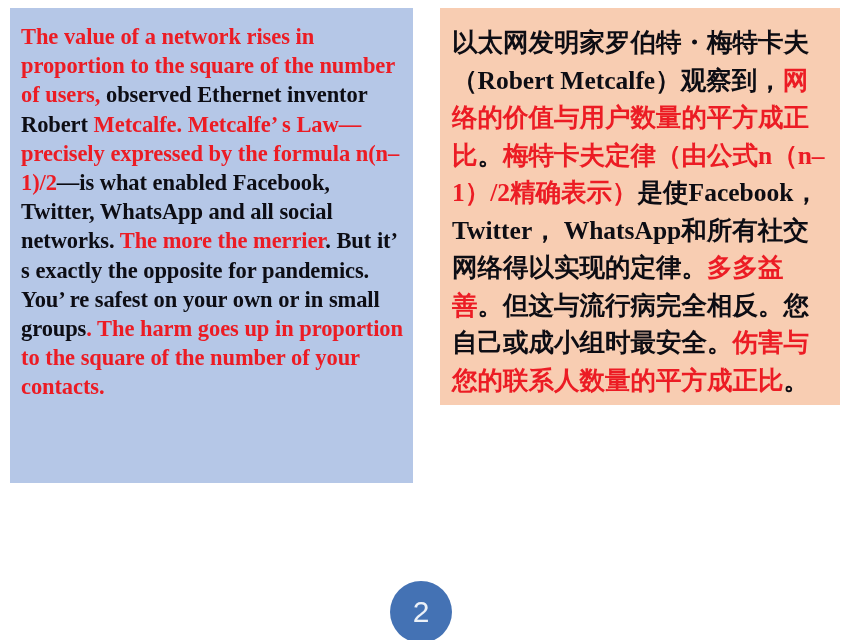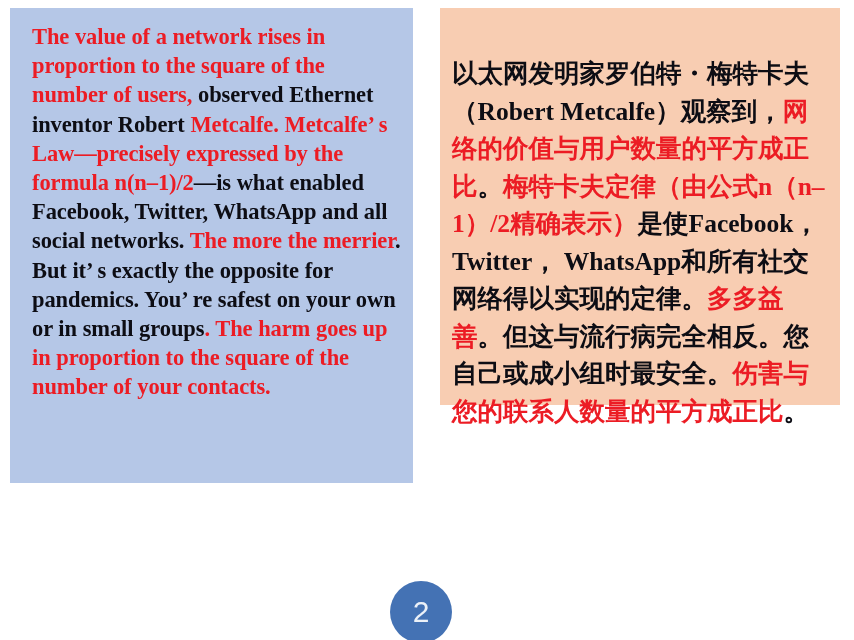--- a/index.html
+++ b/index.html
@@ -25,21 +25,21 @@
 
   
   #panel-en {
     position: absolute;
     left: 10px;
     top: 8px;
     width: 403px;
     height: 475px;
     background: #b5c7e7;
     box-sizing: border-box;
-    padding: 14px 8px 8px 22px;
+    padding: 14px 8px 8px 11px;
   }
   #panel-en .body {
     font-family: "Liberation Serif", "DejaVu Serif", serif;
     font-weight: bold;
     font-size: 22.5px;
     line-height: 29.2px;
     color: #0d0d14;
     letter-spacing: -0.1px;
     word-spacing: 0.2px;
     text-align: left;
@@ -57,21 +57,20 @@
     padding: 16px 10px 10px 12px;
   }
   #panel-zh .body {
     font-family: "Liberation Serif", "DejaVu Serif", serif;
     font-weight: bold;
     font-size: 25.5px;
     line-height: 37.5px;
     color: #0d0d14;
     letter-spacing: 0px;
     text-align: left;
-    margin-top: 31px;
   }
   #panel-zh .lat {
     font-family: "Liberation Serif", "DejaVu Serif", serif;
     font-weight: bold;
   }
 
   .red  { color: #ec1c24; }
   .blk  { color: #0d0d14; }
 
   

